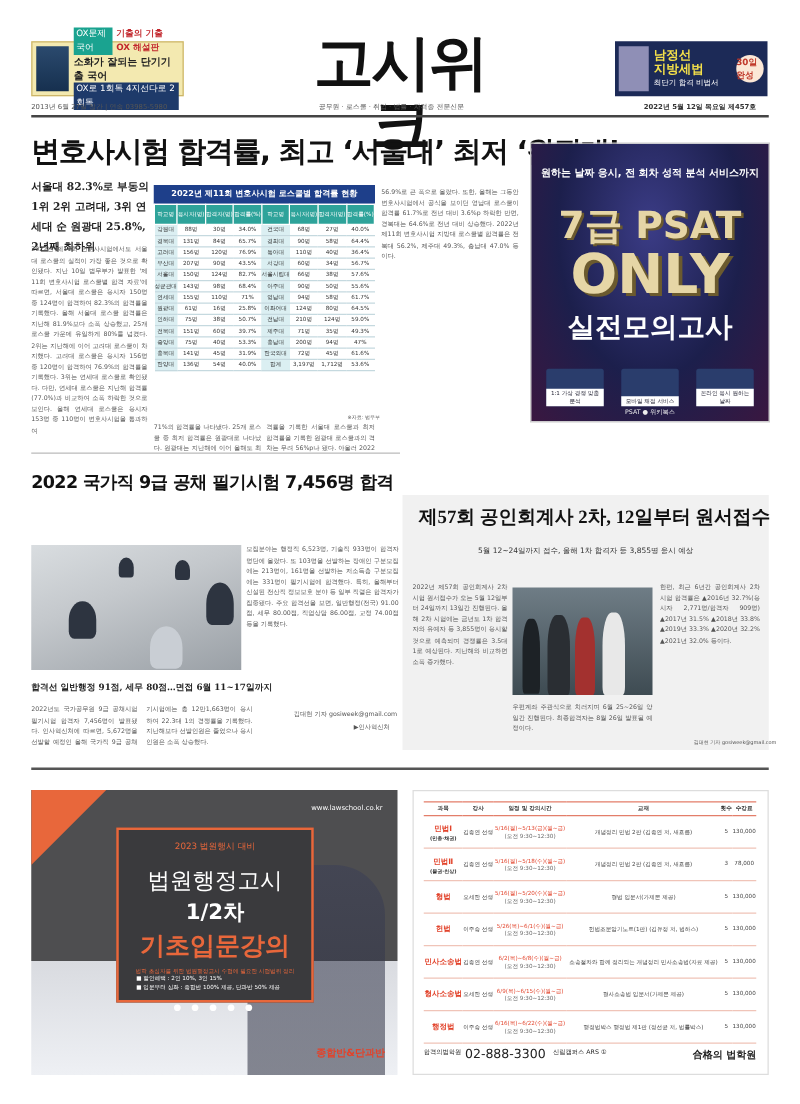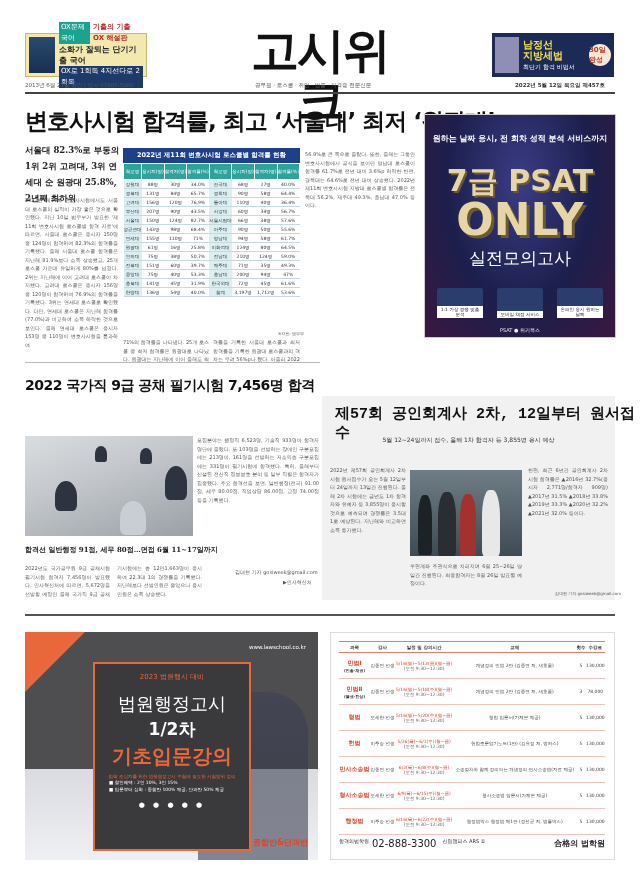--- a/index.html
+++ b/index.html
@@ -30,40 +30,40 @@
 .tbl{left:123px;top:148px;width:177px}
 .tbl .ttl{background:#1e3f8a;color:#fff;font-size:6.5px;text-align:center;padding:3px 0;font-weight:bold}
 .tbl table{width:100%;border-collapse:collapse;font-size:4.5px}
 .tbl th{background:#2ea39a;color:#fff;height:16px;border:1px solid #fff;font-weight:normal}
 .tbl td{height:9px;border-bottom:1px solid #c5d9df;text-align:center;color:#333}
 .tbl td.n{background:#dbeff2}
 .ad-psat{left:424px;top:114px;width:192px;height:224px;background:radial-gradient(ellipse at 50% 30%,#3b3c86 0%,#1c1f4c 55%,#3a1740 100%);border:1px solid #ccc;text-align:center;color:#fff}
 .ad-psat .top{font-size:8px;margin-top:18px;line-height:12px;font-weight:bold}
 .ad-psat .big1{font-size:30px;font-weight:bold;color:#e6d6a6;margin-top:20px;line-height:32px;text-shadow:2px 2px 0 #6b5a2e}
 .ad-psat .big2{font-size:44px;font-weight:bold;color:#e6d6a6;line-height:46px;text-shadow:3px 3px 0 #6b5a2e}
-.ad-psat .big3{font-size:17px;font-weight:normal;margin-top:4px}
+.ad-psat .big3{font-size:22px;font-weight:bold;margin-top:4px}
 .ad-psat .btns{display:flex;justify-content:space-between;padding:0 12px;margin-top:18px}
 .ad-psat .btn{width:46px;height:30px;background:#2a3d6c;border-radius:2px;display:flex;flex-direction:column;justify-content:flex-end}
 .ad-psat .btn span{background:#fff;color:#223;font-size:4.5px;padding:1px}
 .ad-psat .foot{position:absolute;bottom:4px;width:100%;font-size:5px;color:#eee}
 .div2{left:25px;top:362px;width:295px;height:1px;background:#bbb}
 .h2{left:25px;top:377px;font-size:14px;font-weight:bold;letter-spacing:-0.5px;color:#111}
 .photo1{left:25px;top:436px;width:168px;height:100px;background:linear-gradient(160deg,#d9dde0 0%,#c4c8cc 40%,#9aa0a6 100%);overflow:hidden}
 .photo1 .p{position:absolute;border-radius:50% 50% 20% 20%;background:#2d3440}
 .cap1{left:25px;top:545px;font-family:"DejaVu Serif",serif;font-size:7px;font-weight:bold}
 .box2{left:322px;top:396px;width:293px;height:204px;background:#f1f1f1}
-.h3{left:335px;top:404px;font-family:Liberation Mono, monospace;font-size:15px;font-weight:bold;color:#111}
+.h3{left:335px;top:404px;font-family:Liberation Serif, serif;font-size:15px;font-weight:bold;color:#111}
 .sub3{left:322px;top:436px;width:293px;text-align:center;font-size:6px;color:#333}
 .photo2{left:410px;top:470px;width:112px;height:86px;background:linear-gradient(#6f7d86,#3e4b52);overflow:hidden}
 .photo2 .p{position:absolute;background:#1d2226;border-radius:40% 40% 10% 10%}
 .rule2{left:25px;top:614px;width:590px;height:2px;background:#555}
 .ad-law{left:25px;top:632px;width:293px;height:228px;background:linear-gradient(#4e4e50 0%,#4e4e50 60%,#d9dbe0 60%,#eef0f4 100%);overflow:hidden}
 .ad-law .corner{position:absolute;left:0;top:0;width:0;height:0;border-top:60px solid #e8673b;border-right:60px solid transparent}
 .ad-law .url{position:absolute;right:12px;top:12px;font-size:5.5px;color:#fff}
-.ad-law .panel{position:absolute;left:68px;top:30px;width:158px;height:189px;background:#3a3a3d;border:2px solid #e8673b;text-align:center;color:#fff}
+.ad-law .panel{position:absolute;left:68px;top:30px;width:158px;height:140px;background:#3a3a3d;border:2px solid #e8673b;text-align:center;color:#fff}
 .ad-law .p1{color:#e8673b;font-size:7px;margin-top:8px}
 .ad-law .p2{font-size:18px;margin-top:10px}
 .ad-law .p3{font-size:17px;font-weight:bold;margin-top:2px}
 .ad-law .p4{font-size:20px;font-weight:bold;color:#e8673b;margin-top:2px}
 .ad-law .p5{font-size:4.5px;color:#e8673b;margin-top:4px}
 .ad-law .p6{font-size:4.5px;text-align:left;padding-left:14px;line-height:7px}
 .ad-law .dots{margin-top:8px;font-size:7px;letter-spacing:3px}
 .ad-law .brand{position:absolute;right:10px;bottom:12px;color:#e2432b;font-size:8px;font-weight:bold}
 .ad-law .person{position:absolute;right:10px;top:60px;width:110px;height:168px;background:linear-gradient(#3b3f56,#2a2d3e);border-radius:50px 40px 0 0;opacity:.55}
 .ad-tbl{left:330px;top:632px;width:285px;height:228px;border:1px solid #ddd;background:#fff}

